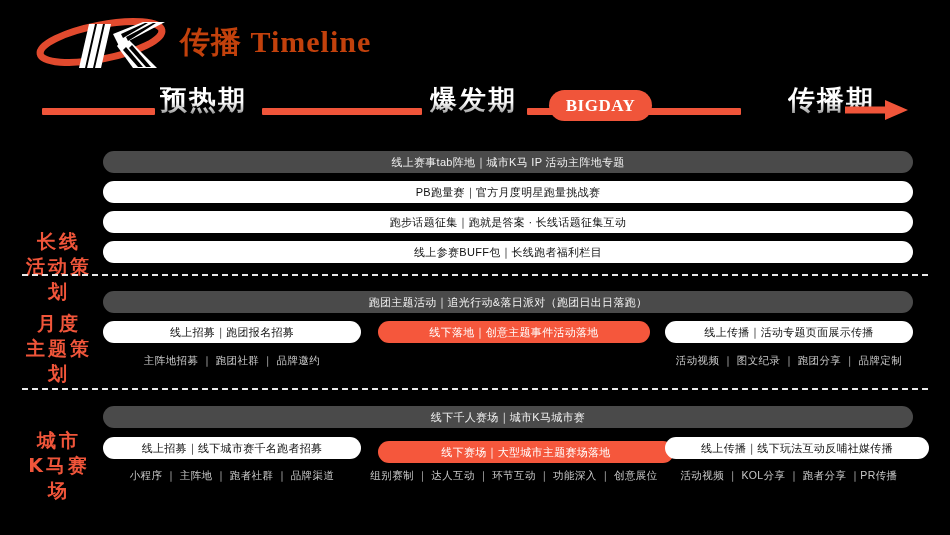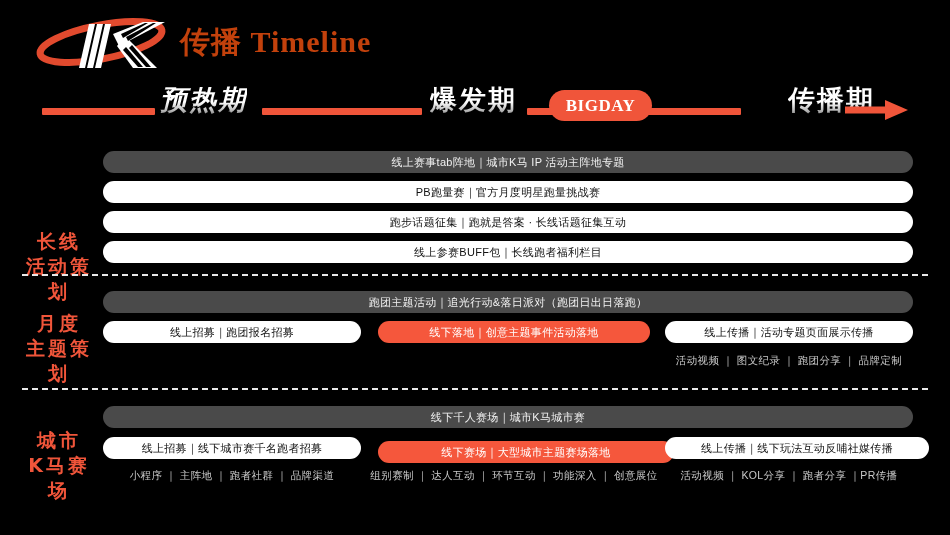--- a/index.html
+++ b/index.html
@@ -95,21 +95,21 @@
           <polygon points="96,32 99,29 118,51 113,51"></polygon>
           <polygon points="90,34 93,31 110,51 105,51"></polygon>
         </g>
       </svg>
     </div>
     <div class="title">传播 Timeline</div>
   </div>
 
   <div class="timeline">
     <div class="tl-line" style="left:42px;width:113px;"></div>
-    <div class="tl-label" style="left:160px;font-style:italic;">预热期</div>
+    <div class="tl-label" style="left:160px;">预热期</div>
     <div class="tl-line" style="left:262px;width:160px;"></div>
     <div class="tl-label" style="left:430px;">爆发期</div>
     <div class="tl-line" style="left:527px;width:40px;"></div>
     <div class="tl-line" style="left:640px;width:101px;"></div>
     <div class="tl-label" style="left:788px;">传播期</div>
   </div>
 
   <div class="bigday">BIGDAY</div>
 
   <div class="tl-arrow">
@@ -135,20 +135,21 @@
     <div>月度</div>
     <div>主题策划</div>
   </div>
 
   <div class="bar bar-grey" style="left:103px;top:291px;width:810px;">跑团主题活动｜追光行动&amp;落日派对（跑团日出日落跑）</div>
 
   <div class="bar bar-white" style="left:103px;top:321px;width:258px;">线上招募｜跑团报名招募</div>
   <div class="bar bar-orange" style="left:378px;top:321px;width:272px;">线下落地｜创意主题事件活动落地</div>
   <div class="bar bar-white" style="left:665px;top:321px;width:248px;">线上传播｜活动专题页面展示传播</div>
 
+  <div class="sub" style="left:103px;top:353px;width:258px;">主阵地招募 ｜ 跑团社群 ｜ 品牌邀约</div>
   <div class="sub" style="left:665px;top:353px;width:248px;">活动视频 ｜ 图文纪录 ｜ 跑团分享 ｜ 品牌定制</div>
 
   <div class="divider" style="top:388px;"></div>
 
   <div class="sec-label" style="top:428px;">
     <div>城市</div>
     <div>K马赛场</div>
   </div>
 
   <div class="bar bar-grey" style="left:103px;top:406px;width:810px;">线下千人赛场｜城市K马城市赛</div>

